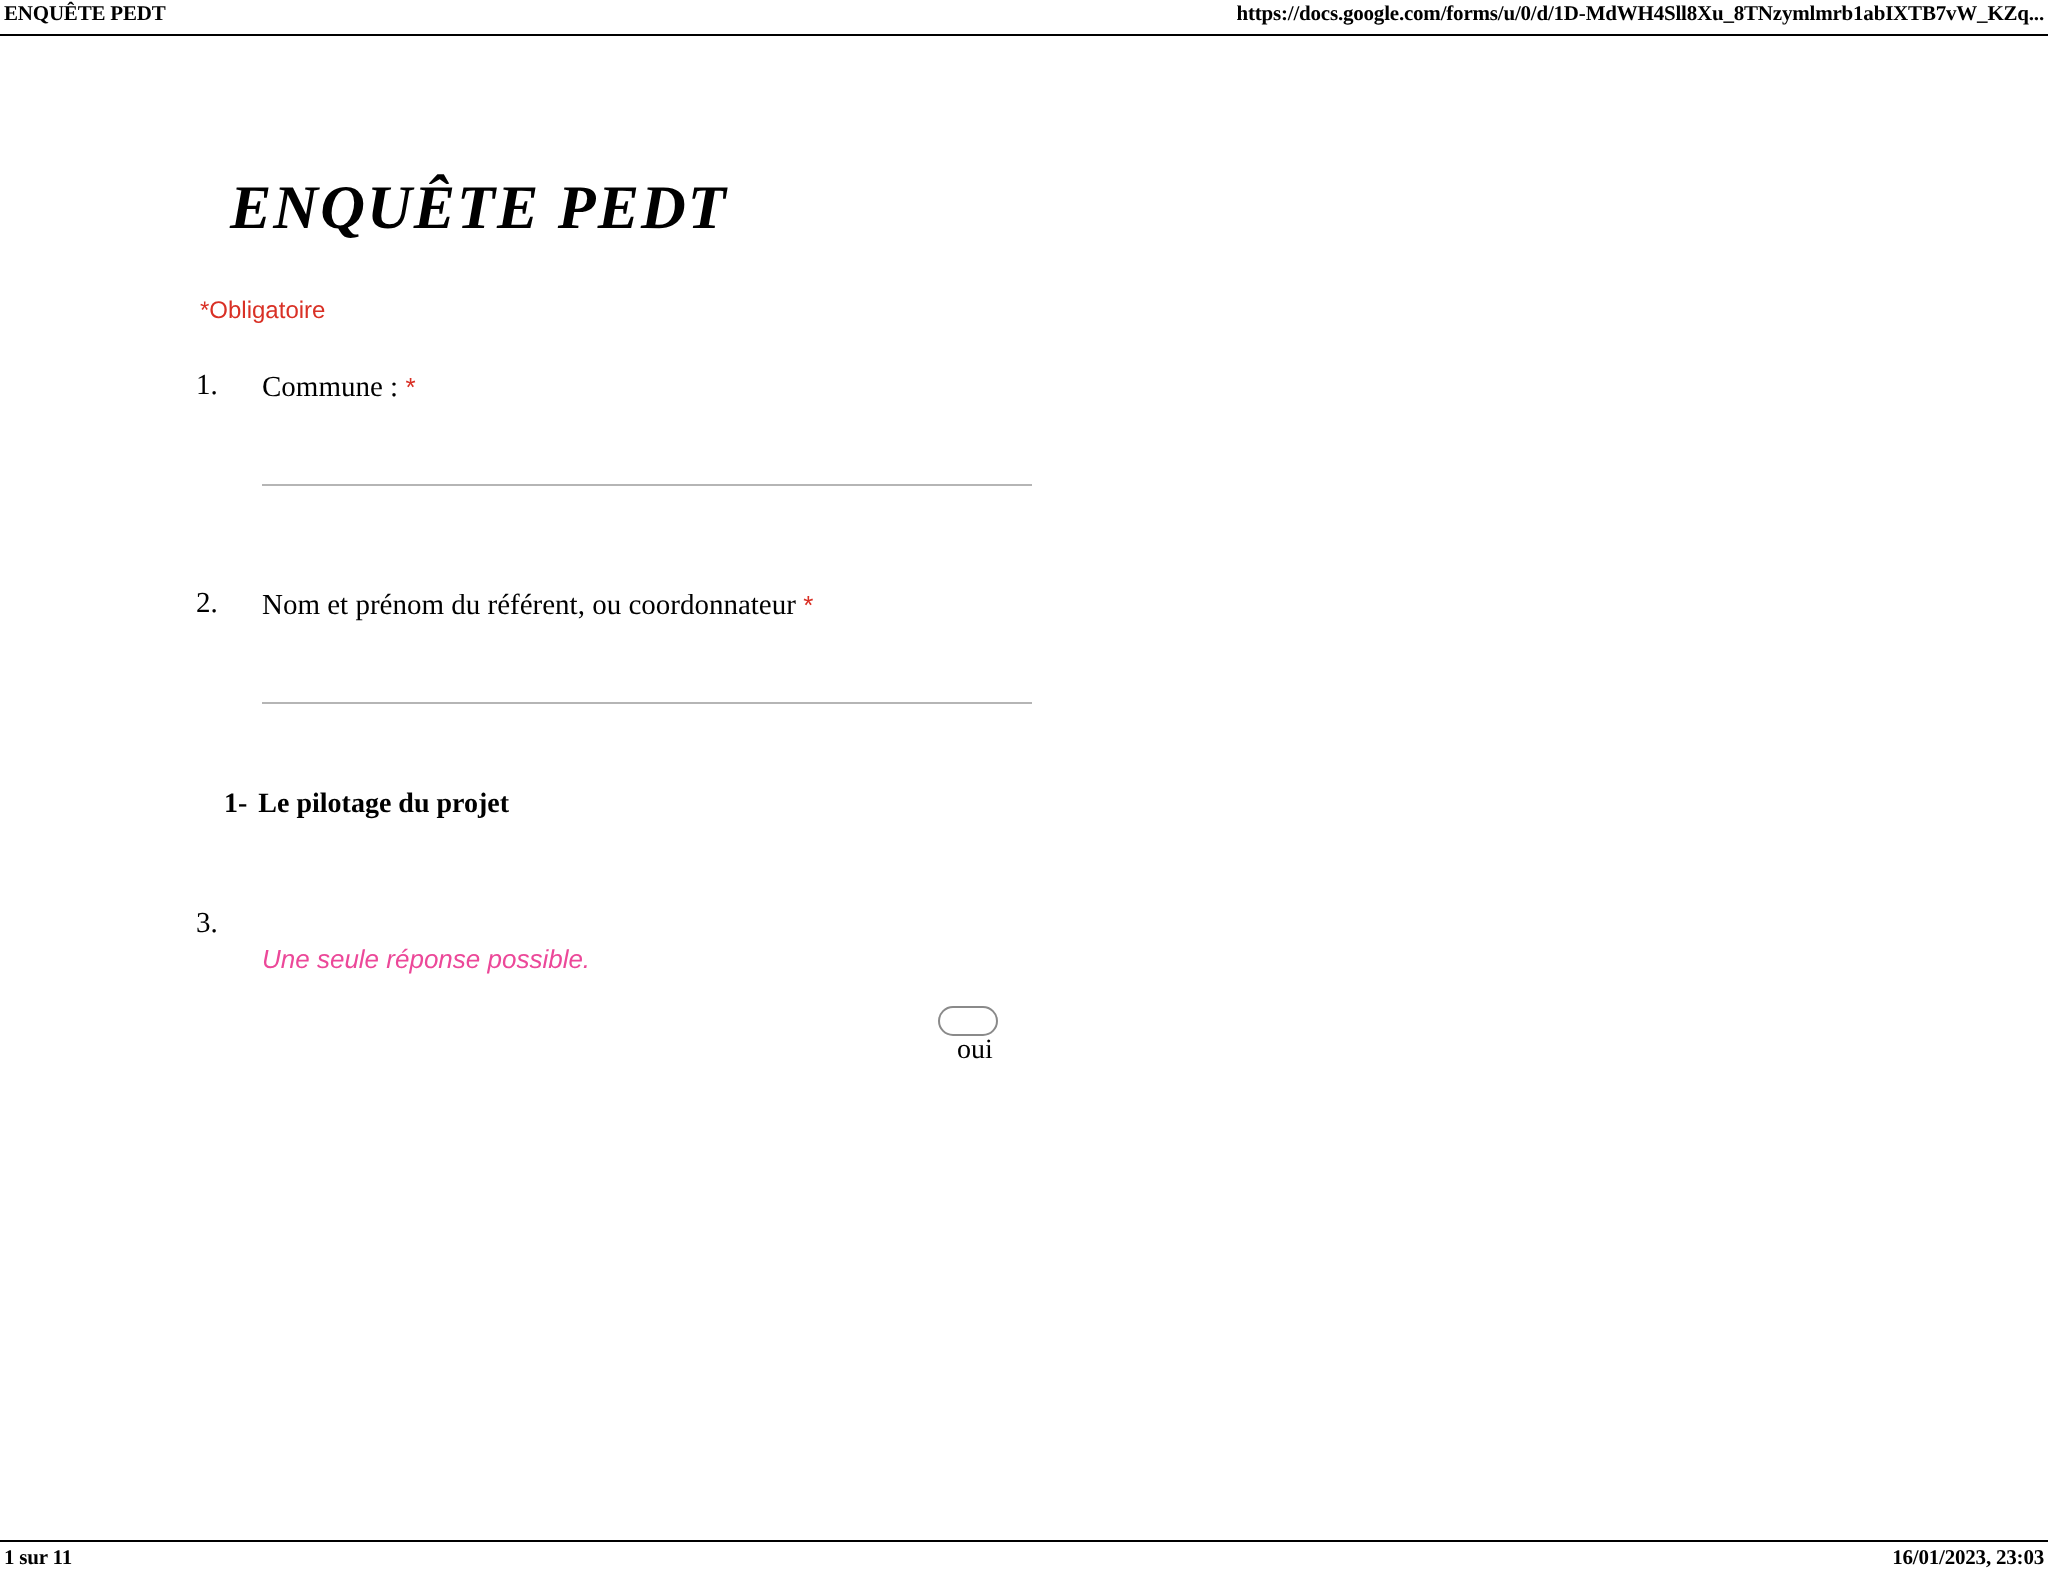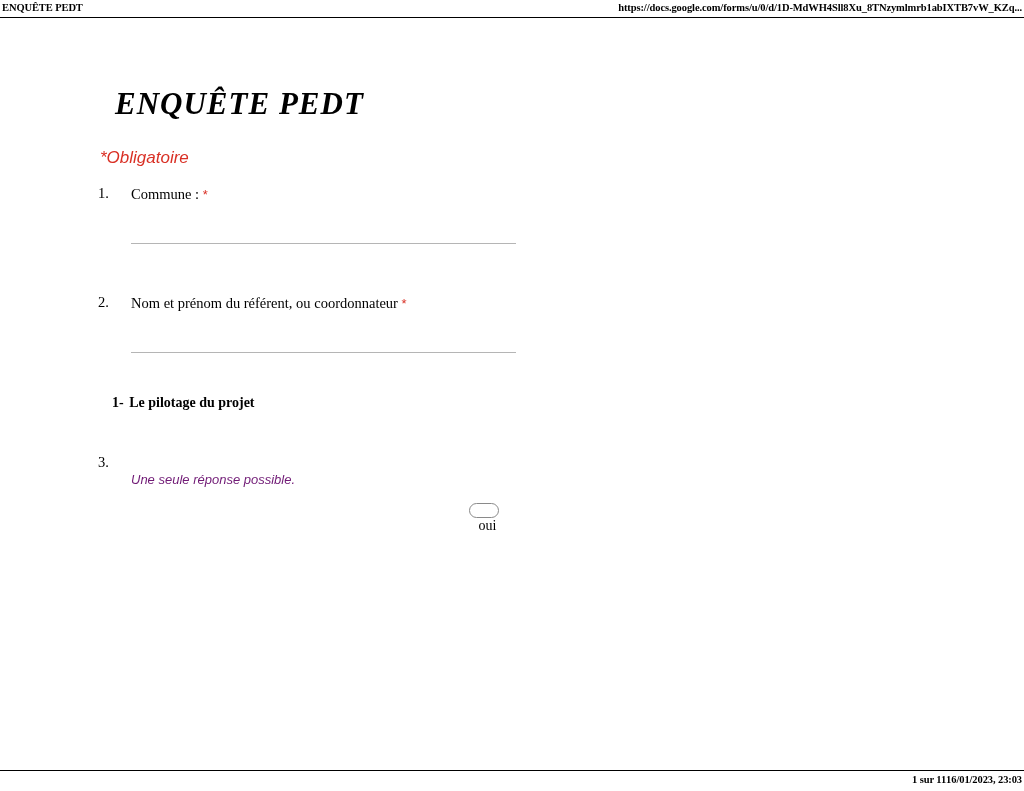--- a/index.html
+++ b/index.html
@@ -62,21 +62,21 @@
     background: #000000;
   }
   .print-footer {
     position: absolute;
     top: 774px;
     left: 0;
     width: 1024px;
     height: 16px;
     display: flex;
     align-items: flex-start;
-    justify-content: flex-end;
+    justify-content: space-between;
     font-family: "Liberation Serif", serif;
     font-size: 10.5px;
     font-weight: bold;
     letter-spacing: -0.1px;
     padding: 0 2px;
     box-sizing: border-box;
   }
 
   
   .doc {
@@ -97,23 +97,22 @@
     font-size: 31px;
     letter-spacing: 1px;
     white-space: nowrap;
   }
 
   .required-note {
     position: absolute;
     left: 100px;
     top: 130px;
     font-family: "Liberation Sans", sans-serif;
-    font-size: 17px;
+    font-size: 12px;
     color: #d93025;
-    font-style: italic;
   }
 
   .q {
     position: absolute;
     left: 98px;
     width: 760px;
   }
   .q-num {
     position: absolute;
     left: 0;
@@ -156,21 +155,21 @@
   }
   .section-head .sec-num {
     margin-right: 2px;
   }
 
   .help-text {
     margin-top: 18px;
     font-family: "Liberation Sans", sans-serif;
     font-style: italic;
     font-size: 13px;
-    color: #701a75;
+    color: #ec4899;
   }
 
   .options {
     margin-top: 16px;
     margin-left: 5px;
   }
   .option {
     display: flex;
     align-items: center;
     height: 24px;

